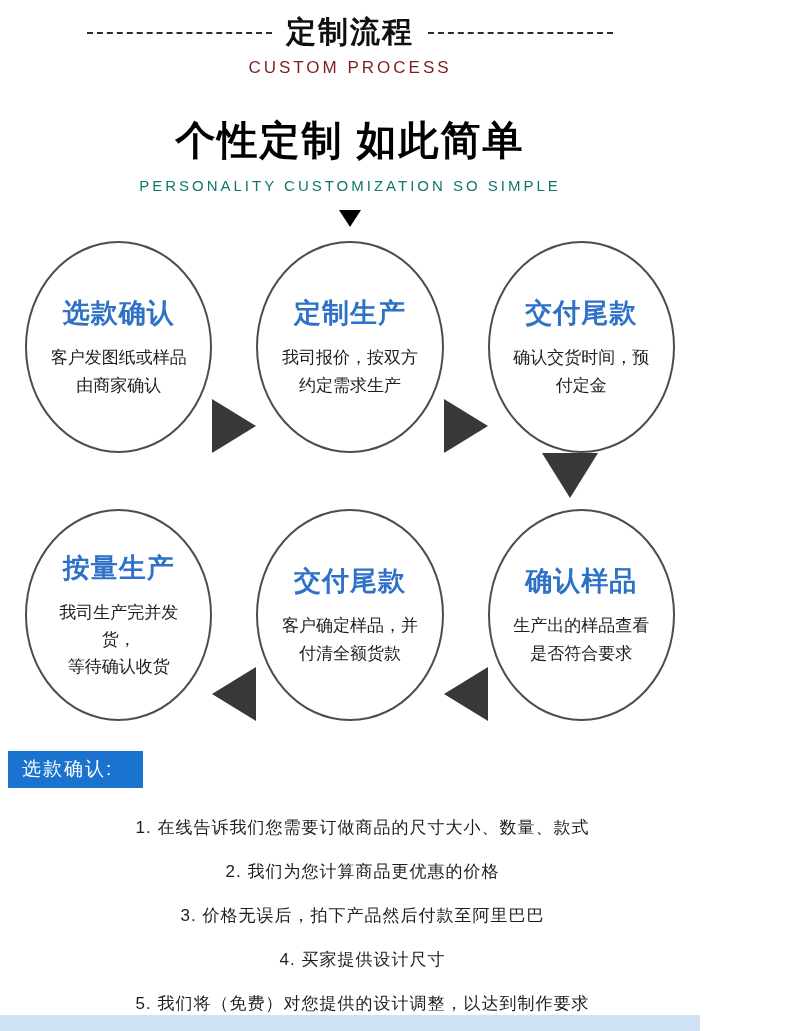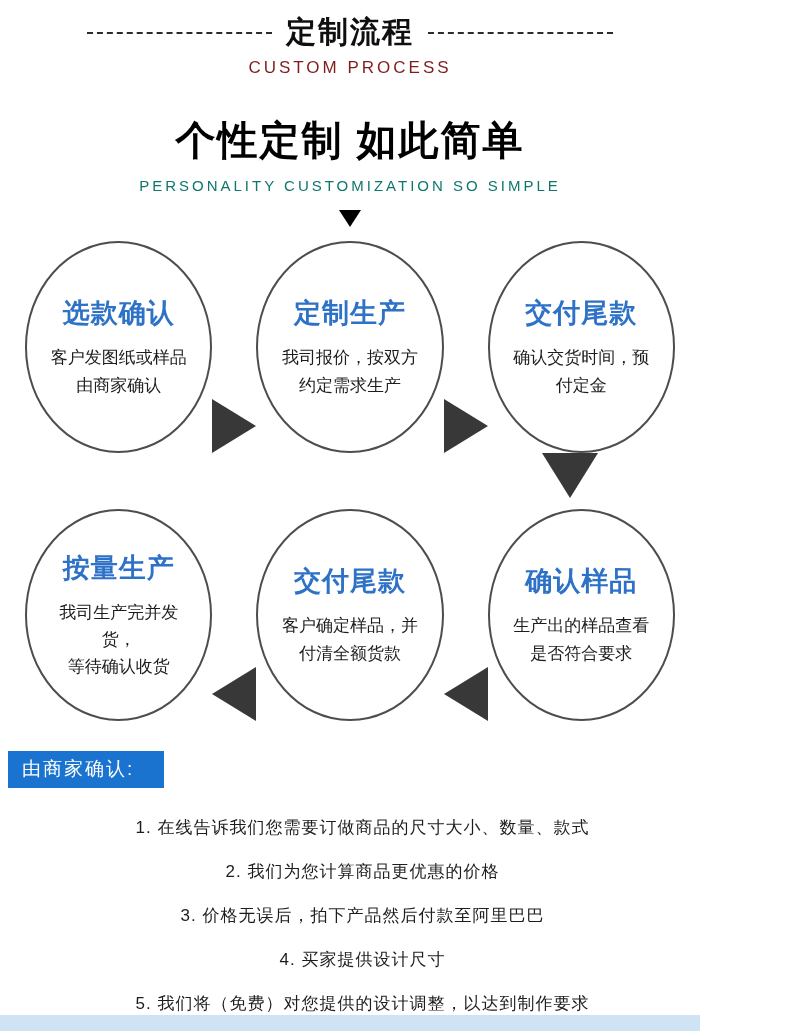--- a/index.html
+++ b/index.html
@@ -103,21 +103,21 @@
       <div class="arrow-left"></div>
       <div class="circle">
         <div class="circle-title">确认样品</div>
         <div class="circle-desc">生产出的样品查看
 是否符合要求</div>
       </div>
     </div>
   </section>
 
   <section class="notes">
-    <div class="notes-badge">由商家确认:</div>
+    <div class="notes-badge">选款确认:</div>
     <ul class="notes-list">
       <li>1. 在线告诉我们您需要订做商品的尺寸大小、数量、款式</li>
       <li>2. 我们为您计算商品更优惠的价格</li>
       <li>3. 价格无误后，拍下产品然后付款至阿里巴巴</li>
       <li>4. 买家提供设计尺寸</li>
       <li>5. 我们将（免费）对您提供的设计调整，以达到制作要求</li>
       <li>6. 买家确认材质、确认好了之后，我们进行生产</li>
 
     </ul>
   </section>

